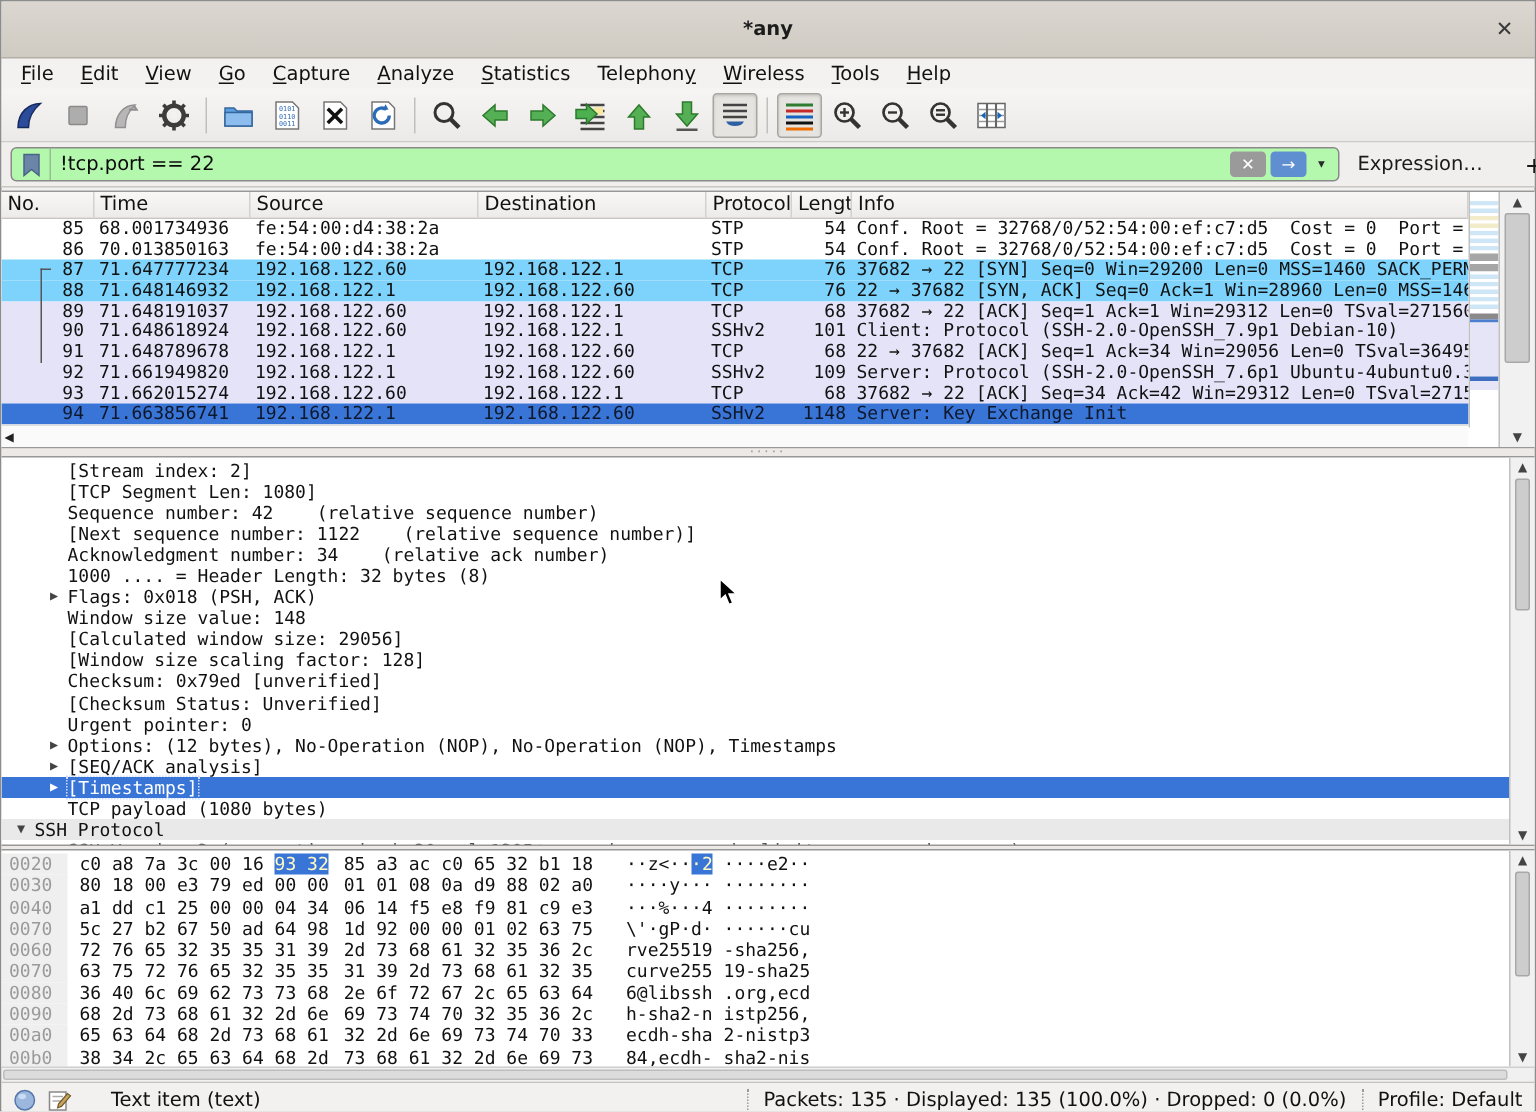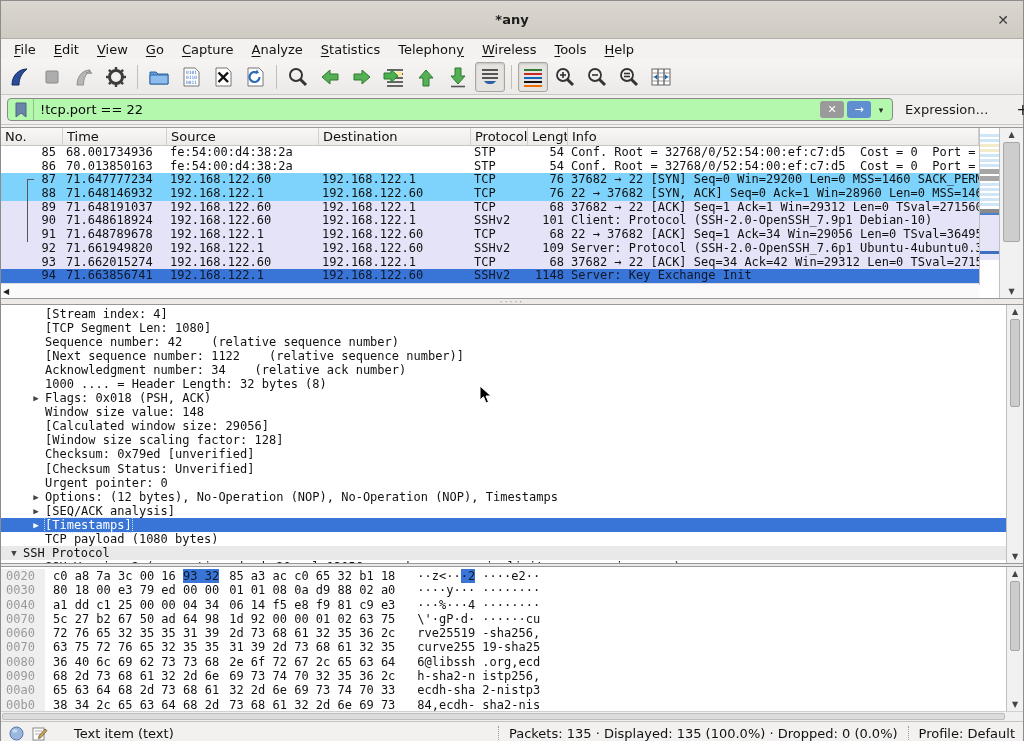--- a/index.html
+++ b/index.html
@@ -79,21 +79,21 @@
   .dscroll { width:17px; background:#f1f1f1; border-left:1px solid #c0c0c0; position:relative; }
 
   
   .hexpane { height:145px; background:#fff; border-top:1px solid #989898; overflow:hidden; display:flex; flex:0 0 auto; }
   .hexrows { width:1007px; font-family:"DejaVu Sans Mono", monospace; font-size:12px; padding-top:2px; }
   .hexrow { height:14.3px; line-height:14.2px; white-space:pre; display:flex; }
   .hexrow .off { width:44px; flex:0 0 auto; background:#efefef; color:#9a9a9a; padding-left:5px; }
   .hexrow .hx { padding-left:8px; }
   .hexrow .gap { width:10px; flex:0 0 auto; }
   .hexrow .asc { padding-left:22px; }
-  .hl { background:#3875d7; color:#0f172a; }
+  .hl { background:#3875d7; color:#fef9c3; }
   .hscroll2 { height:10px; background:#f0f0f0; border-top:1px solid #d0d0d0; position:relative; flex:0 0 auto; }
   .hscroll2 .thumb { position:absolute; left:1px; right:18px; top:1px; bottom:1px; background:#dcdcdc; border:1px solid #bdbdbd; border-radius:2px; }
 
   
   .statusbar { height:23px; background:#f2f1f0; border-top:1px solid #c5c2be; display:flex; align-items:center; flex:1 0 auto; }
   .sb-left { display:flex; align-items:center; gap:8px; padding-left:8px; flex:1; }
   .sb-right { display:flex; align-items:center; }
   .sb-sep { border-left:1px dotted #9a9a9a; height:14px; margin:0 10px; }
   .sb-profile { padding-right:8px; }
 
@@ -393,21 +393,21 @@
       </div>
     </div>
   </div>
 
   <div class="splitter">
       <span class="dots">·····</span>
     </div>
 
   <div class="detail">
     <div class="dlines" id="dlines">
-        <div class="dline ind2"><span class="arrow"></span><span class="dtext">[Stream index: 4]</span></div>
+        <div class="dline ind2"><span class="arrow"></span><span class="dtext">[Stream index: 2]</span></div>
         <div class="dline ind2"><span class="arrow"></span><span class="dtext">[TCP Segment Len: 1080]</span></div>
         <div class="dline ind2"><span class="arrow"></span><span class="dtext">Sequence number: 42    (relative sequence number)</span></div>
         <div class="dline ind2"><span class="arrow"></span><span class="dtext">[Next sequence number: 1122    (relative sequence number)]</span></div>
         <div class="dline ind2"><span class="arrow"></span><span class="dtext">Acknowledgment number: 34    (relative ack number)</span></div>
         <div class="dline ind2"><span class="arrow"></span><span class="dtext">1000 .... = Header Length: 32 bytes (8)</span></div>
         <div class="dline ind2"><span class="arrow">▶</span><span class="dtext">Flags: 0x018 (PSH, ACK)</span></div>
         <div class="dline ind2"><span class="arrow"></span><span class="dtext">Window size value: 148</span></div>
         <div class="dline ind2"><span class="arrow"></span><span class="dtext">[Calculated window size: 29056]</span></div>
         <div class="dline ind2"><span class="arrow"></span><span class="dtext">[Window size scaling factor: 128]</span></div>
         <div class="dline ind2"><span class="arrow"></span><span class="dtext">Checksum: 0x79ed [unverified]</span></div>

